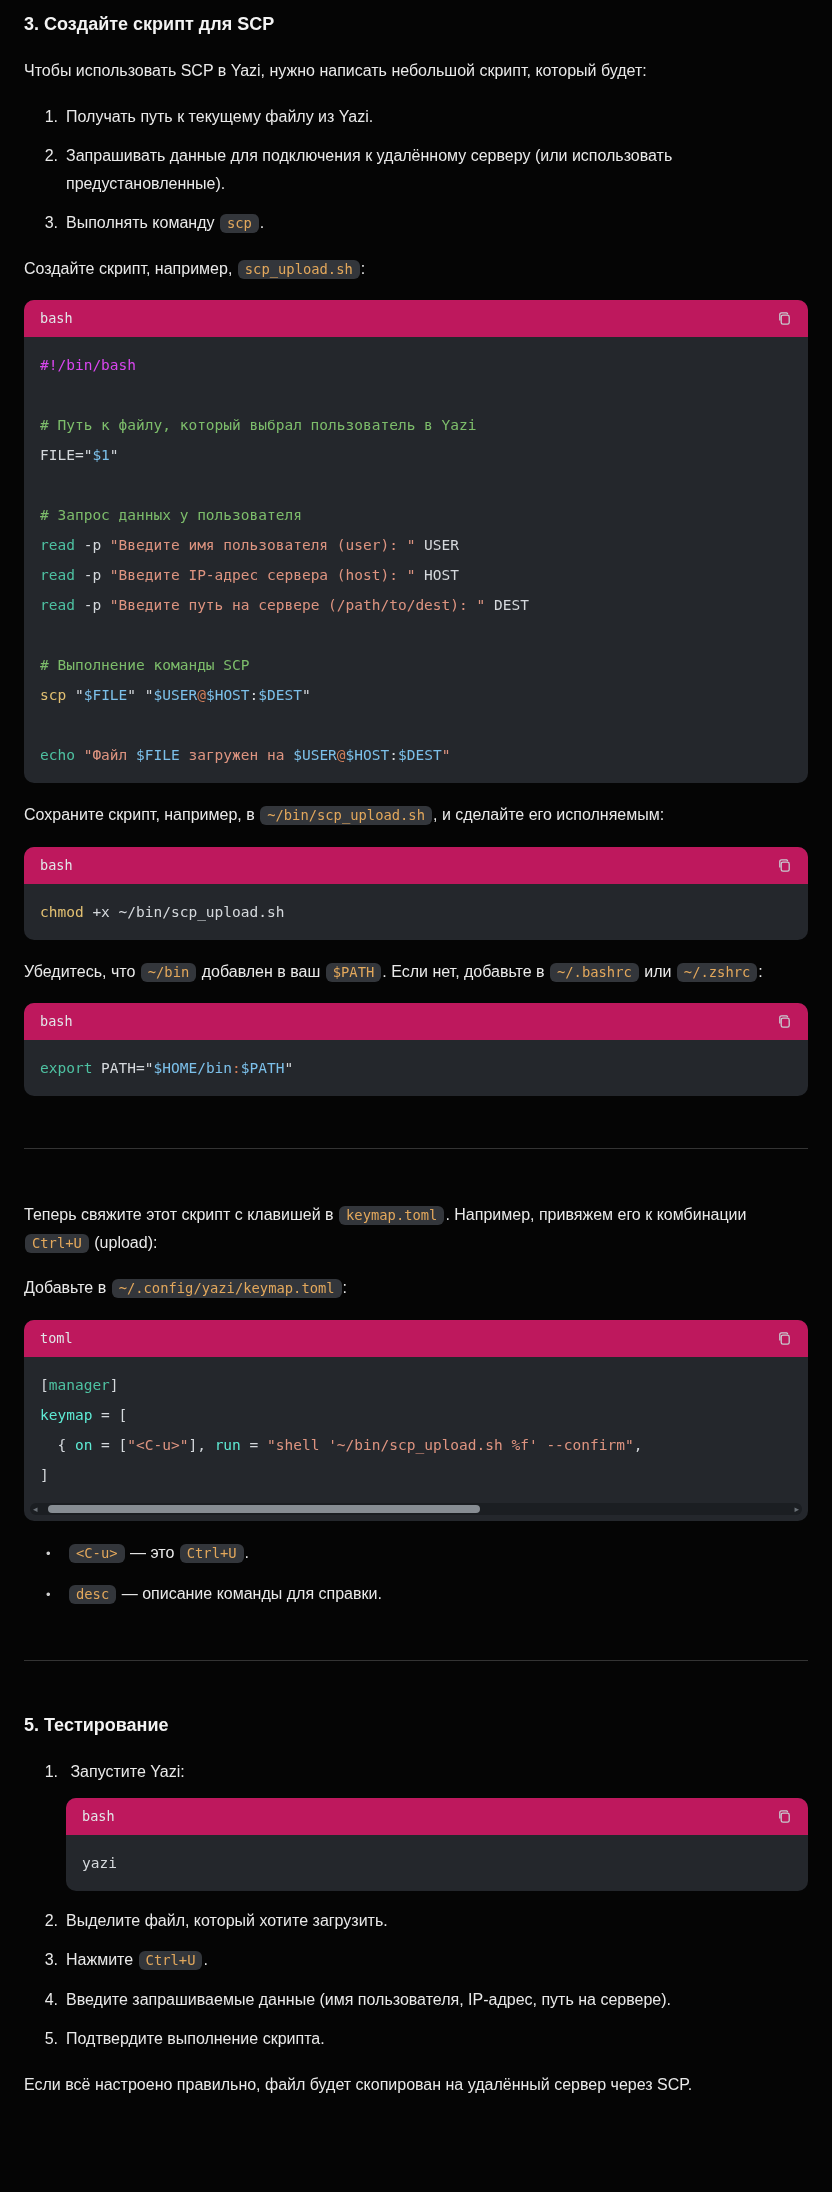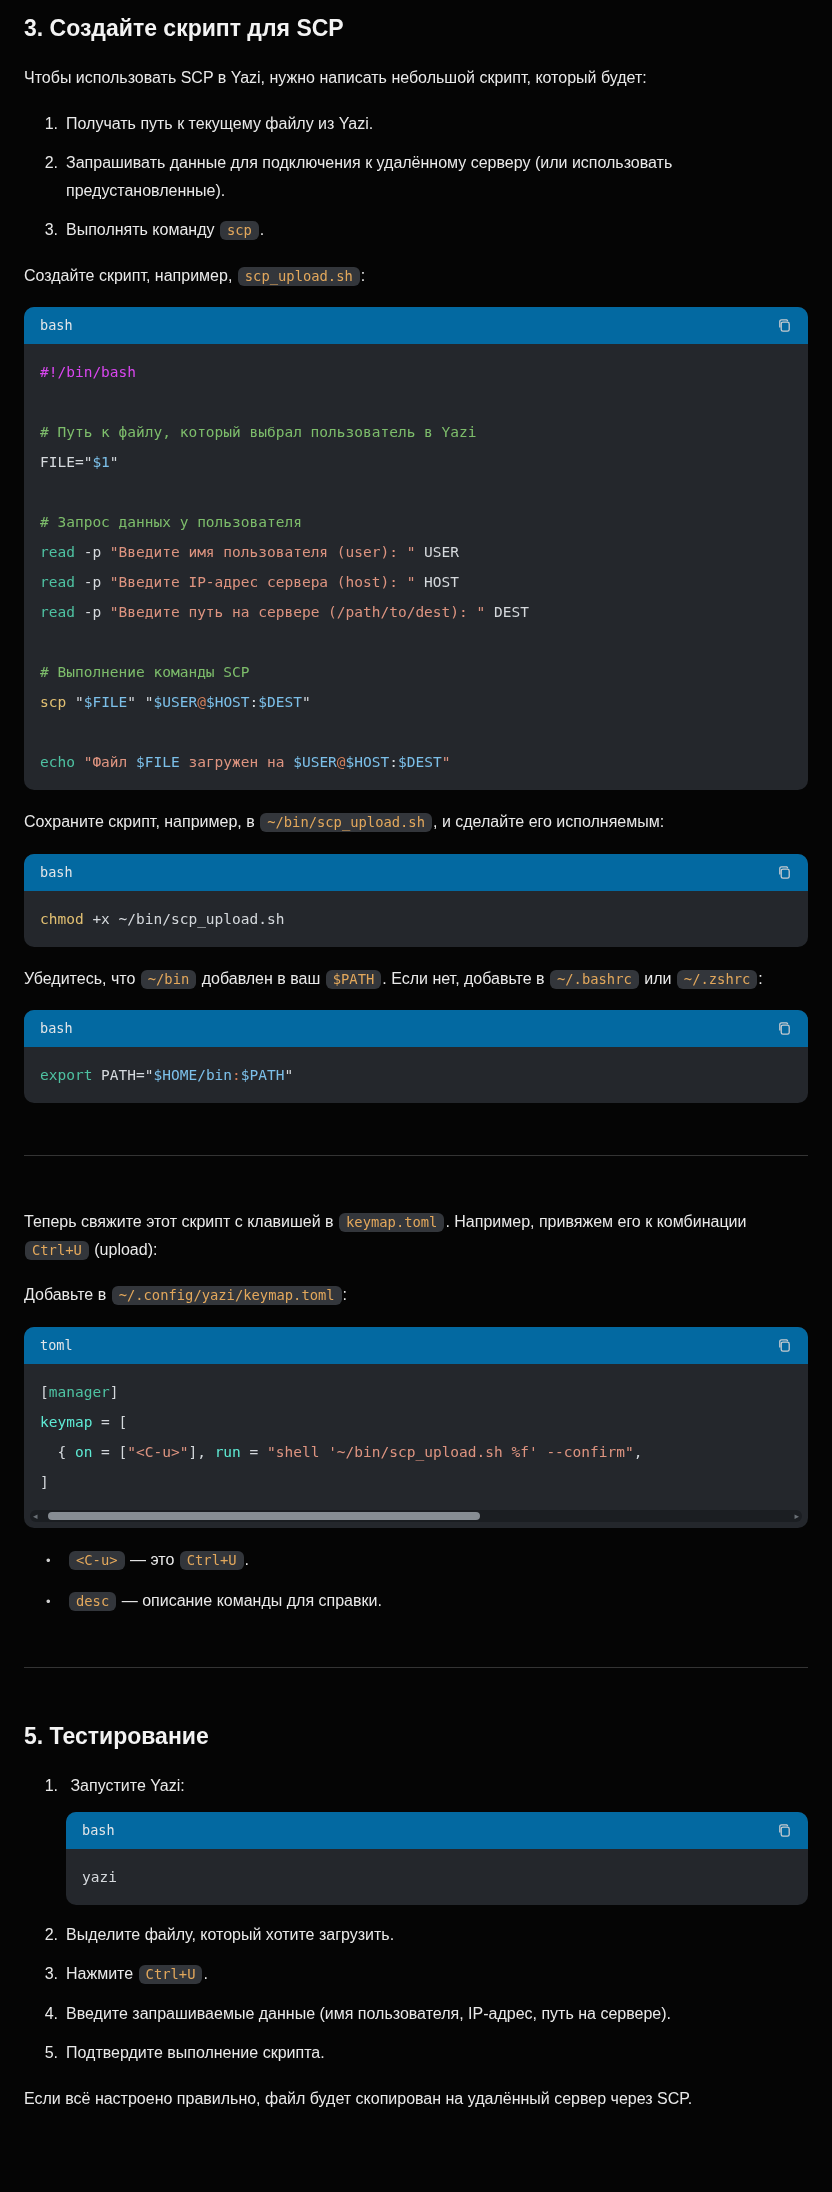--- a/index.html
+++ b/index.html
@@ -3,21 +3,21 @@
 <meta charset="utf-8">
 <style>
   html,body{margin:0;padding:0;background:#050505;}
   .page{
     width:832px;height:2192px;box-sizing:border-box;overflow:hidden;
     margin:0 auto;padding:2px 24px 10px;
     background:#050505;color:#eaeaea;
     font-family:"Liberation Sans","DejaVu Sans",sans-serif;
     font-size:16px;line-height:1.72;
   }
-  h3{font-size:23px;font-weight:700;color:#f3f3f3;margin:10px 0 20px;line-height:1.4;}
+  h3{font-size:18px;font-weight:700;color:#f3f3f3;margin:10px 0 20px;line-height:1.4;}
   p{margin:18px 0;}
   .chip{
     background:#33363b;color:#e3a85c;border-radius:6px;
     padding:1px 7px 2px;margin:0 1px;
     font-family:"DejaVu Sans Mono","Liberation Mono",monospace;
     font-size:13.8px;white-space:nowrap;
   }
   ol.plain,ul.plain{list-style:none;margin:18px 0;padding:0 0 0 16px;counter-reset:n;}
   ol.plain>li,ul.plain>li{padding-left:26px;margin:0 0 12px;}
   ol.plain>li::before{
@@ -26,21 +26,21 @@
     text-align:right;color:#eaeaea;
   }
   ul.plain{padding-left:20px;}
   ul.plain>li{padding-left:22px;margin-bottom:14px;}
   ul.plain>li::before{
     content:"•";display:inline-block;width:22px;margin-left:-22px;
     color:#cfcfcf;font-size:13px;text-align:left;padding-left:2px;
   }
   .codeblock{background:#24272c;border-radius:10px;margin:18px 0;overflow:hidden;}
   .codehead{
-    background:#0369a1;padding:7px 16px;height:23px;
+    background:#be185d;padding:7px 16px;height:23px;
     display:flex;justify-content:space-between;align-items:center;
   }
   .codelang{
     font-family:"DejaVu Sans Mono","Liberation Mono",monospace;
     font-size:13.5px;color:#e2e5e8;line-height:23px;
   }
   .copybtn{background:none;border:none;padding:0;margin:0;cursor:pointer;display:flex;align-items:center;}
   .codebody{
     font-family:"DejaVu Sans Mono","Liberation Mono",monospace;
     font-size:14.5px;line-height:30px;color:#d5d9dd;
@@ -158,21 +158,21 @@
           <button class="copybtn">
             <svg width="15" height="15" viewBox="0 0 15 15" fill="none" stroke="#c8ccd0" stroke-width="1.3">
               <rect x="4.2" y="4.2" width="8" height="9" rx="1.8"></rect>
               <path d="M10.8 3.2 L9.8 1.8 H4.6 A1.8 1.8 0 0 0 2.8 3.6 V9.4"></path>
             </svg>
           </button>
         </div>
         <pre class="codebody"><div class="cl"><span class="tk-pl">yazi</span></div></pre>
       </div>
     </li>
-    <li>Выделите файлу, который хотите загрузить.</li>
+    <li>Выделите файл, который хотите загрузить.</li>
     <li>Нажмите <code class="chip">Ctrl+U</code>.</li>
     <li>Введите запрашиваемые данные (имя пользователя, IP-адрес, путь на сервере).</li>
     <li>Подтвердите выполнение скрипта.</li>
   </ol>
 
   <p class="tail">Если всё настроено правильно, файл будет скопирован на удалённый сервер через SCP.</p>
 
 </div>
 
 </body></html>

